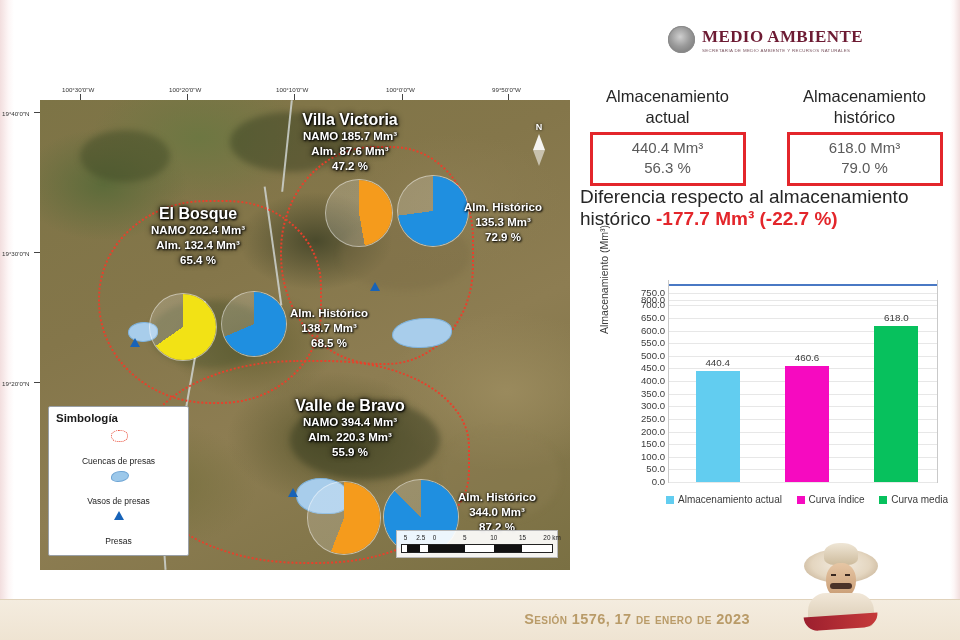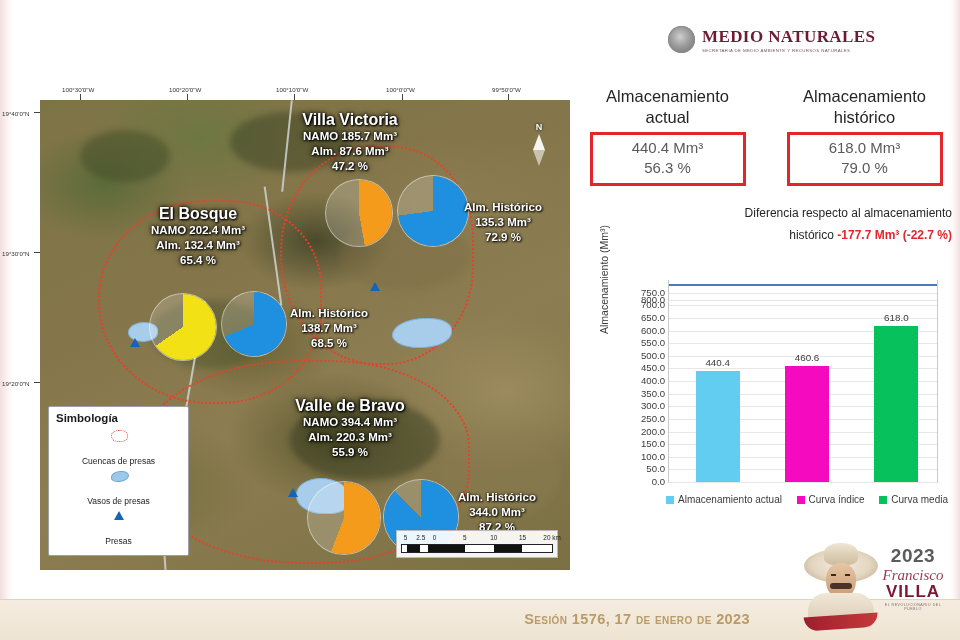--- a/index.html
+++ b/index.html
@@ -96,21 +96,21 @@
   #sb-km{position:absolute;right:-12px;top:0px;font-size:6.4px;color:#222;}
 
   
   #right{position:absolute;left:580px;top:86px;width:372px;}
   .kpi-wrap{display:flex;justify-content:space-between;}
   .kpi{width:175px;text-align:center;}
   .kpi .hd{font-size:16.5px;color:#262626;line-height:21px;}
   .kpi .box{margin:4px auto 0;border:3px solid #e3262b;width:150px;padding:3px 0 5px;background:#fff;}
   .kpi .v{font-size:15px;color:#5a5a5a;line-height:20px;}
 
-  #diff{margin-top:16px;text-align:right;font-size:12px;color:#262626;line-height:22px;}
+  #diff{margin-top:0;text-align:left;font-size:19px;color:#262626;line-height:22px;}
   #diff b{color:#e3262b;}
 
   
   #chart-card{position:absolute;left:600px;top:272px;width:350px;height:268px;background:#fff;}
   #ylab{position:absolute;left:-2px;top:62px;transform:rotate(-90deg);transform-origin:left top;
       font-size:10.5px;color:#3b3b3b;white-space:nowrap;}
   #plot{position:absolute;left:68px;top:8px;width:268px;height:202px;
       border:1px solid #c9c9c9;border-top:none;background:#fff;}
   .gl{position:absolute;left:0;width:100%;height:1px;background:#e7e7e7;}
   .ytick{position:absolute;right:100%;margin-right:4px;transform:translateY(-52%);
@@ -155,21 +155,21 @@
 <body>
 
 <div id="slide">
   <div class="edge-l"></div>
   <div class="edge-r"></div>
 
 
   <div id="gov-logo">
     <div id="gov-seal"></div>
     <div id="gov-text">
-      <div id="gov-title">MEDIO NATURALES</div>
+      <div id="gov-title">MEDIO AMBIENTE</div>
       <div id="gov-sub">SECRETARÍA DE MEDIO AMBIENTE Y RECURSOS NATURALES</div>
     </div>
   </div>
 
   <div id="map-panel">
     <div id="map-axis">
       <div class="lon-lab" style="left:48px;top:4px;">100°30'0"W</div>
       <div class="lon-lab" style="left:155px;top:4px;">100°20'0"W</div>
       <div class="lon-lab" style="left:262px;top:4px;">100°10'0"W</div>
       <div class="lon-lab" style="left:372px;top:4px;">100°0'0"W</div>
@@ -418,21 +418,15 @@
       <div id="villa-portrait">
         <div class="hat"></div>
           <div class="hatc"></div>
         <div class="face2"></div>
         <div class="eyes2" style="left:29px;"></div>
           <div class="eyes2" style="left:43px;"></div>
         <div class="must"></div>
         <div class="body2"></div>
           <div class="sash"></div>
       </div>
-      <div id="villa-text">
-        <div id="villa-year">2023</div>
-        <div id="villa-name1">Francisco</div>
-        <div id="villa-name2">VILLA</div>
-        <div id="villa-tag">EL REVOLUCIONARIO DEL PUEBLO</div>
-      </div>
     </div>
   </div>
 </div>
 
 </body></html>

